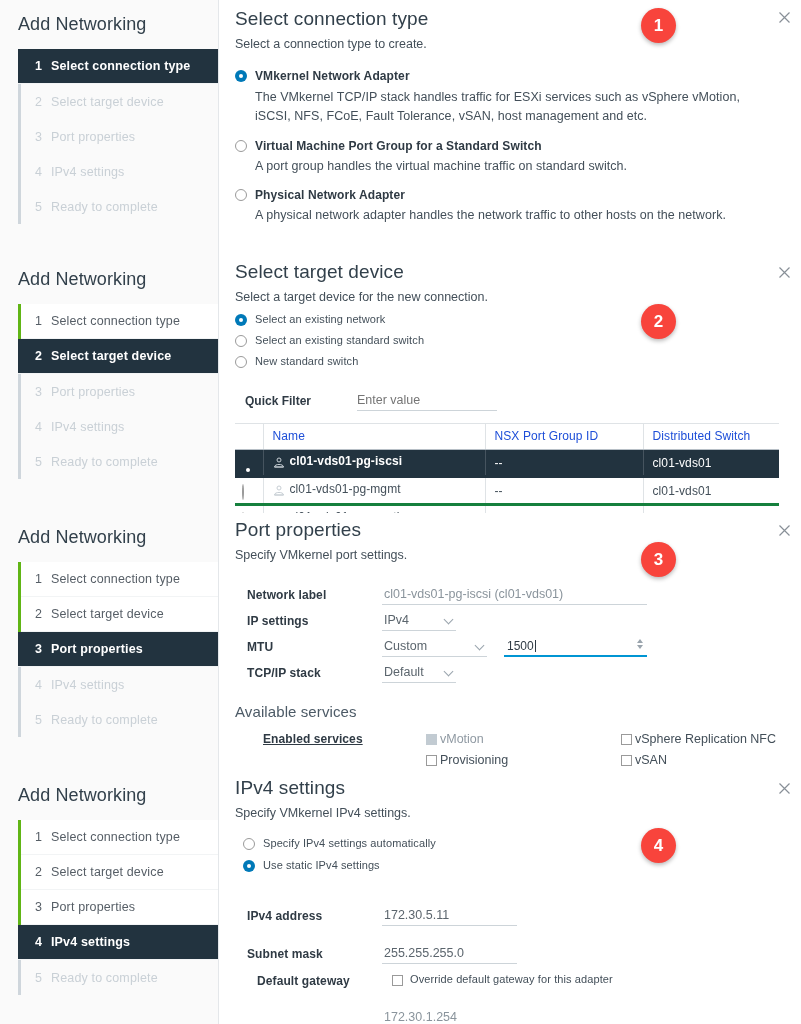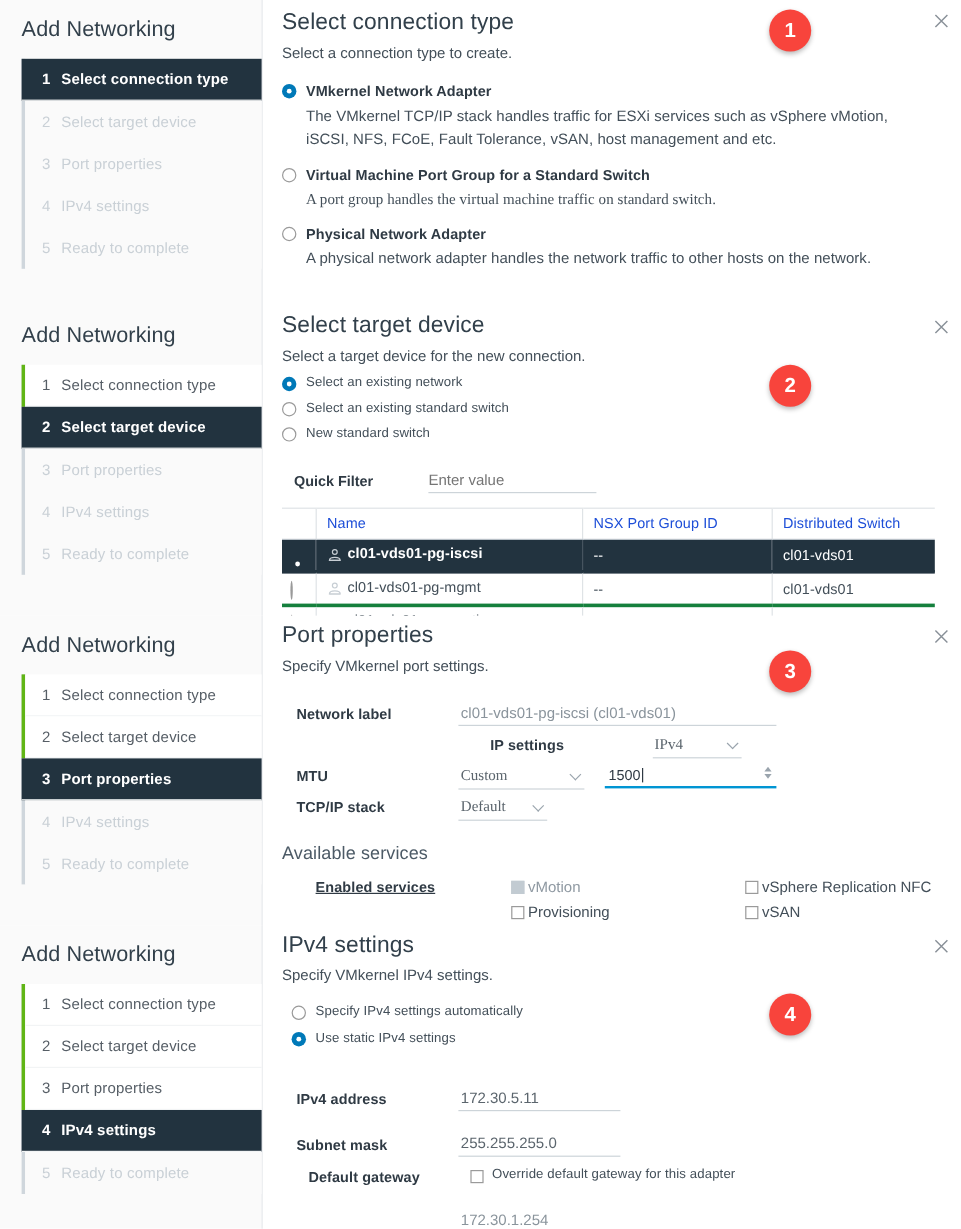--- a/index.html
+++ b/index.html
@@ -109,21 +109,21 @@
   
   .frow { display: flex; align-items: center; }
   .flabel { font-size: 12px; font-weight: 700; color: #2f3a44; letter-spacing: .1px; }
   .underline-input {
     border: none; border-bottom: 1px solid #cdd4d9; background: transparent;
     font-size: 12.5px; color: #8a949c; font-family: "Liberation Sans", sans-serif;
     padding: 2px 0 3px 2px; outline: none;
   }
   .sel-box {
     position: relative; border-bottom: 1px solid #cdd4d9; font-size: 12.5px;
-    color: #5b656d; padding: 2px 20px 3px 2px; display: inline-block; font-family: Liberation Serif, serif;
+    color: #5b656d; padding: 2px 20px 3px 2px; display: inline-block;
   }
   .sel-box .chev {
     position: absolute; right: 4px; top: 5px; width: 7px; height: 7px;
     border-left: 1px solid #9aa4ad; border-bottom: 1px solid #9aa4ad;
     transform: rotate(-45deg);
   }
   .num-input {
     position: relative; border-bottom: 2px solid #0095d3; display: inline-block;
     padding: 2px 20px 2px 3px; font-size: 12px; color: #2f3a44;
   }
@@ -194,21 +194,21 @@
         <div class="opt-row">
           <span class="radio on"></span>
           <span class="opt-bold">VMkernel Network Adapter</span>
         </div>
         <div class="opt-desc" style="padding:5px 0 0 20px; max-width:530px;">The VMkernel TCP/IP stack handles traffic for ESXi services such as vSphere vMotion, iSCSI, NFS, FCoE, Fault Tolerance, vSAN, host management and etc.</div>
 
         <div class="opt-row" style="margin-top:13px;">
           <span class="radio"></span>
           <span class="opt-bold">Virtual Machine Port Group for a Standard Switch</span>
         </div>
-        <div class="opt-desc" style="padding:4px 0 0 20px;font-family:Liberation Serif, serif;">A port group handles the virtual machine traffic on standard switch.</div>
+        <div class="opt-desc" style="padding:4px 0 0 20px;">A port group handles the virtual machine traffic on standard switch.</div>
 
         <div class="opt-row" style="margin-top:12px;">
           <span class="radio"></span>
           <span class="opt-bold">Physical Network Adapter</span>
         </div>
         <div class="opt-desc" style="padding:4px 0 0 20px;">A physical network adapter handles the network traffic to other hosts on the network.</div>
       </div>
     </div>
   </div>
 
@@ -383,21 +383,21 @@
               <path d="M3.5 3.5 L13.5 13.5 M13.5 3.5 L3.5 13.5" stroke="#4a5561" stroke-width="1.2" fill="none"></path>
             </svg>
         </div>
       </div>
 
       <div style="padding:20px 0 0 20px;">
         <div class="frow" style="height:26px;">
           <span class="flabel" style="width:135px;">Network label</span>
           <span class="underline-input" style="width:265px; display:inline-block;">cl01-vds01-pg-iscsi (cl01-vds01)</span>
         </div>
-        <div class="frow" style="height:26px;justify-content:center;">
+        <div class="frow" style="height:26px;">
           <span class="flabel" style="width:135px;">IP settings</span>
           <span class="sel-box" style="width:74px;">
             <span>IPv4</span>
             <span class="chev"></span>
           </span>
         </div>
         <div class="frow" style="height:26px;">
           <span class="flabel" style="width:135px;">MTU</span>
           <span class="sel-box" style="width:105px;">
             <span>Custom</span>

